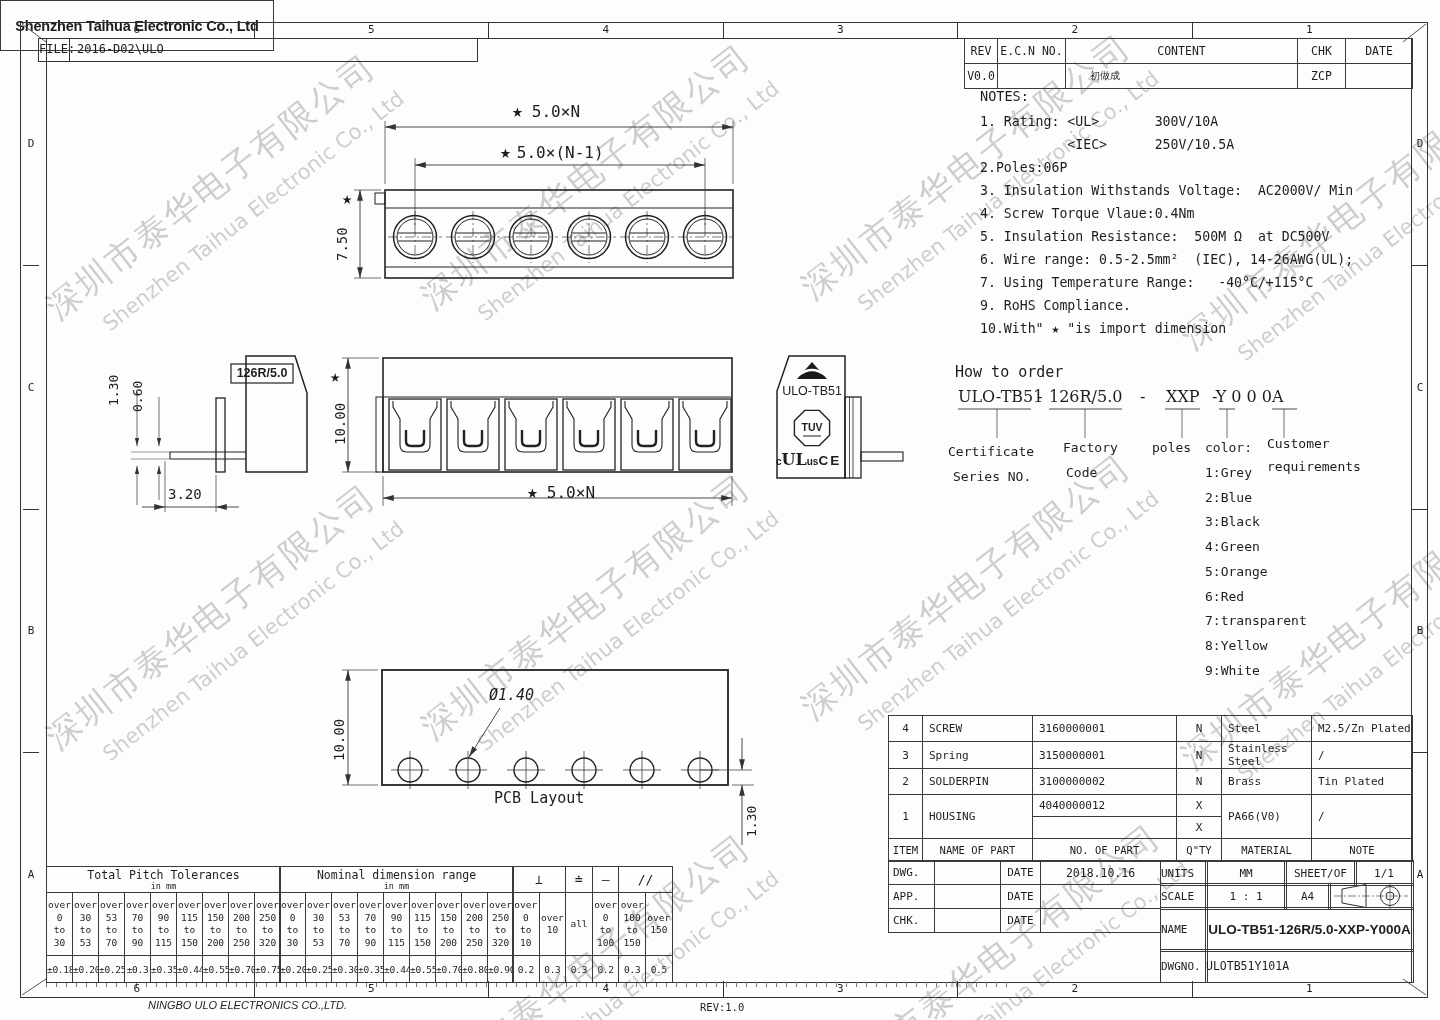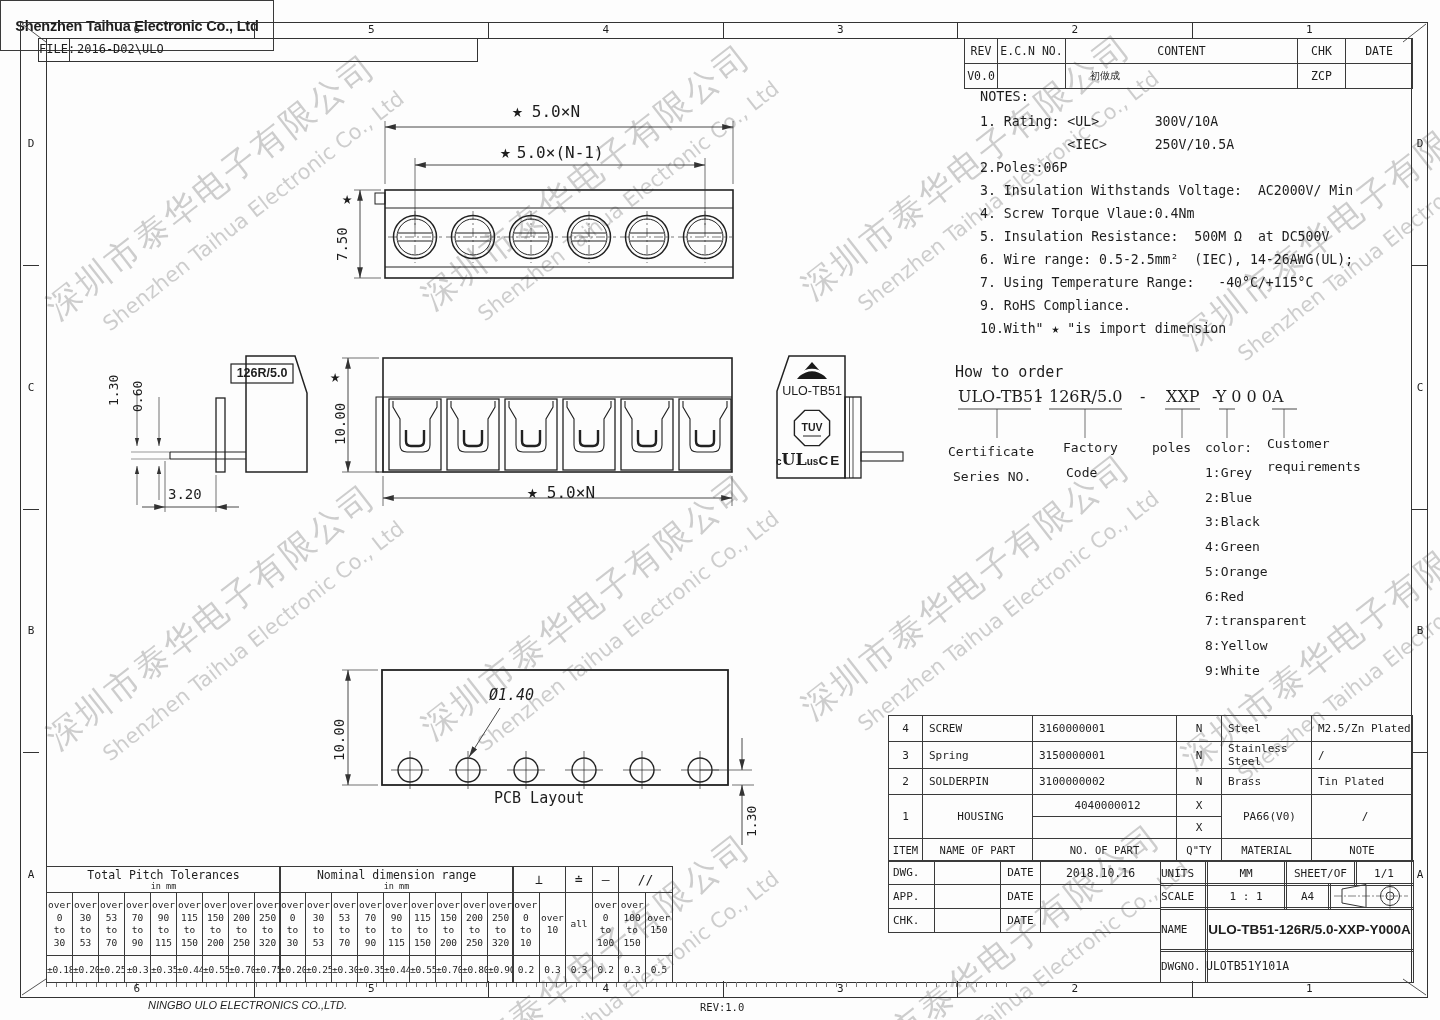--- a/index.html
+++ b/index.html
@@ -50,21 +50,21 @@
   .copt{font-size:13px;line-height:24.7px;white-space:pre}
   
   .parts{left:888px;top:715px;width:524px}
   .parts td{font-size:11px}
   .parts tr.r26 td{height:25px}
   .parts tr.r22 td{height:21px}
   .parts tr.rh td{height:22px;text-align:center;font-size:10.5px}
   .parts .pc{text-align:left;padding-left:6px}
   .parts .pc:nth-child(1),.parts .pc:nth-child(4){text-align:center;padding-left:0}
   .parts td.ctr{text-align:center}
-  .parts td.ln{text-align:center;padding-left:6px}
+  .parts td.ln{text-align:left;padding-left:6px}
   
   .tbl{left:888px;top:860px;width:272px}
   .tbl td{height:23px;font-size:11px}
   .tbl .lbl{padding-left:4px}
   .tbl .lb2{text-align:center}
   .tbl .val{text-align:center;font-size:11.5px}
   .company{left:888px;top:932px;width:272px;height:49px;border:1px solid #3a3a3a;display:flex;
            align-items:center;justify-content:center;font-family:"Liberation Sans",sans-serif;
            font-size:14.5px;font-weight:600;z-index:4;letter-spacing:-0.2px}
   .cell{position:absolute;border:1px solid #3a3a3a;display:flex;align-items:center;z-index:4;font-size:11px}

